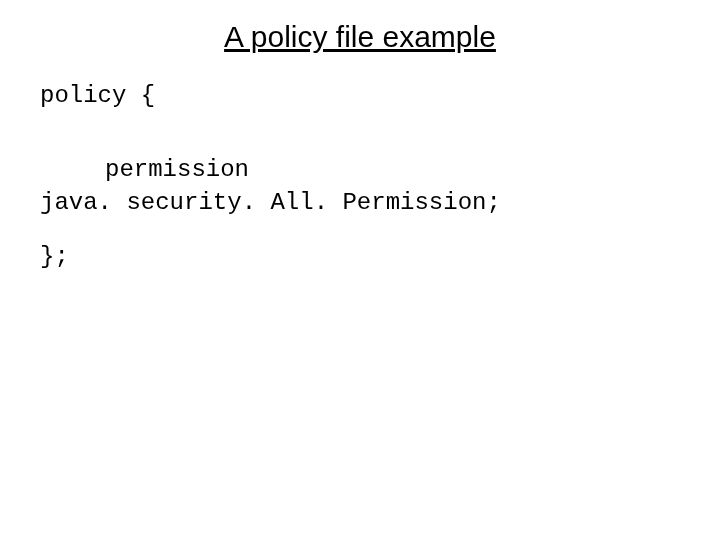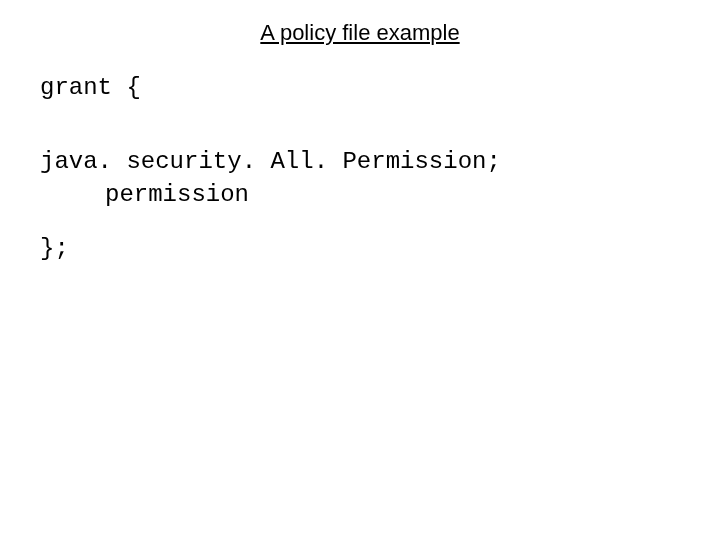--- a/index.html
+++ b/index.html
@@ -9,21 +9,21 @@
     }
     body {
       width: 720px;
       height: 540px;
       background: white;
       font-family: Arial, Helvetica, sans-serif;
       padding: 20px 0;
     }
     .title {
       text-align: center;
-      font-size: 22px;
+      font-size: 30px;
       text-decoration: underline;
       margin-bottom: 25px;
       font-weight: normal;
     }
     .code-block {
       font-family: "Courier New", Courier, monospace;
       font-size: 24px;
       padding-left: 40px;
       line-height: 1.4;
     }
@@ -36,20 +36,20 @@
     .spacer {
       height: 20px;
     }
   </style>
 </head>
 <body>
 
 <h1 class="title">A policy file example</h1>
 
 <div class="code-block">
-  <div class="code-line">grant {</div>
+  <div class="code-line">policy {</div>
   <div class="spacer"></div>
   <div class="spacer"></div>
+  <div class="code-line indent">permission</div>
   <div class="code-line">java. security. All. Permission;</div>
-  <div class="code-line indent">permission</div>
   <div class="spacer"></div>
   <div class="code-line">};</div>
 </div>
 
 </body></html>

